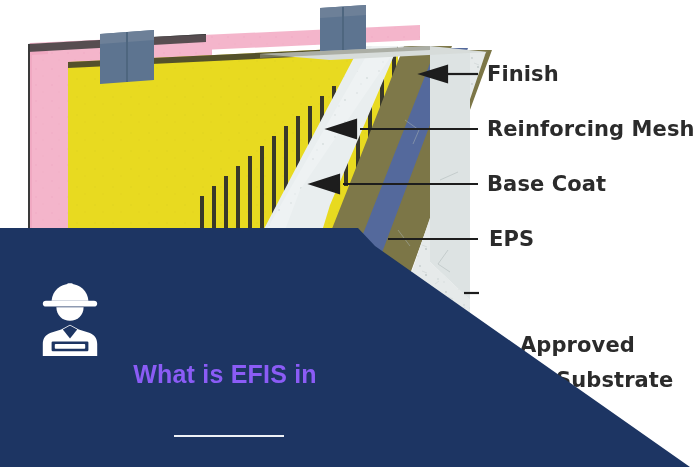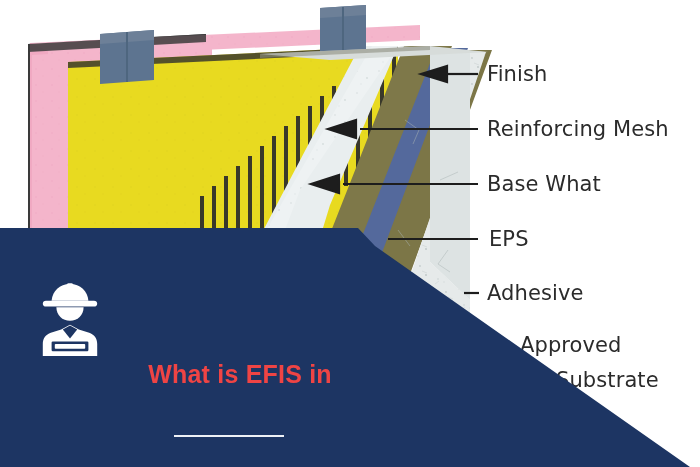--- a/index.html
+++ b/index.html
@@ -26,21 +26,21 @@
     width: 700px;
     height: 467px;
   }
 
   
   .callout-label {
     position: absolute;
     color: #2b2b2b;
     font-family: "DejaVu Sans", sans-serif;
     font-size: 21px;
-    font-weight: 400;
+    font-weight: 700;
     letter-spacing: 0.1px;
     white-space: nowrap;
   }
 
   
   #banner {
     position: absolute;
     left: 0;
     top: 0;
     width: 700px;
@@ -49,25 +49,25 @@
   }
   #worker-icon {
     position: absolute;
     left: 30px;
     top: 276px;
     width: 80px;
     height: 80px;
   }
   #banner-title {
     position: absolute;
-    left: 110px;
+    left: 95px;
     top: 358px;
     width: 260px;
     text-align: center;
-    color: #ef4444;
+    color: #8b5cf6;
     font-family: "Liberation Sans", sans-serif;
     font-size: 25px;
     font-weight: bold;
     line-height: 1.32;
     letter-spacing: 0.2px;
   }
   #title-underline {
     position: absolute;
     left: 174px;
     top: 435px;
@@ -224,25 +224,24 @@
       <g>
         <line x1="464" y1="293" x2="479" y2="293"></line>
       </g>
     </g>
   </svg>
 
   <div class="callout-label" style="left:487px; top:62px;">Finish</div>
 
   <div class="callout-label" style="left:487px; top:117px;text-align:center;">Reinforcing Mesh</div>
 
-  <div class="callout-label" style="left:487px; top:172px;">Base What</div>
+  <div class="callout-label" style="left:487px; top:172px;">Base Coat</div>
 
   <div class="callout-label" style="left:489px; top:227px;">EPS</div>
 
-  <div class="callout-label" style="left:487px; top:281px;">Adhesive</div>
 
   <div class="callout-label" style="left:520px; top:333px;">Approved</div>
 
   <div class="callout-label" style="left:556px; top:368px;">Substrate</div>
 
   <svg id="banner" viewBox="0 0 700 467" xmlns="http://www.w3.org/2000/svg">
 
     <polygon points="0,228 358,228 375,246 690,467 0,467" fill="#1d3563"></polygon>
   </svg>
 

